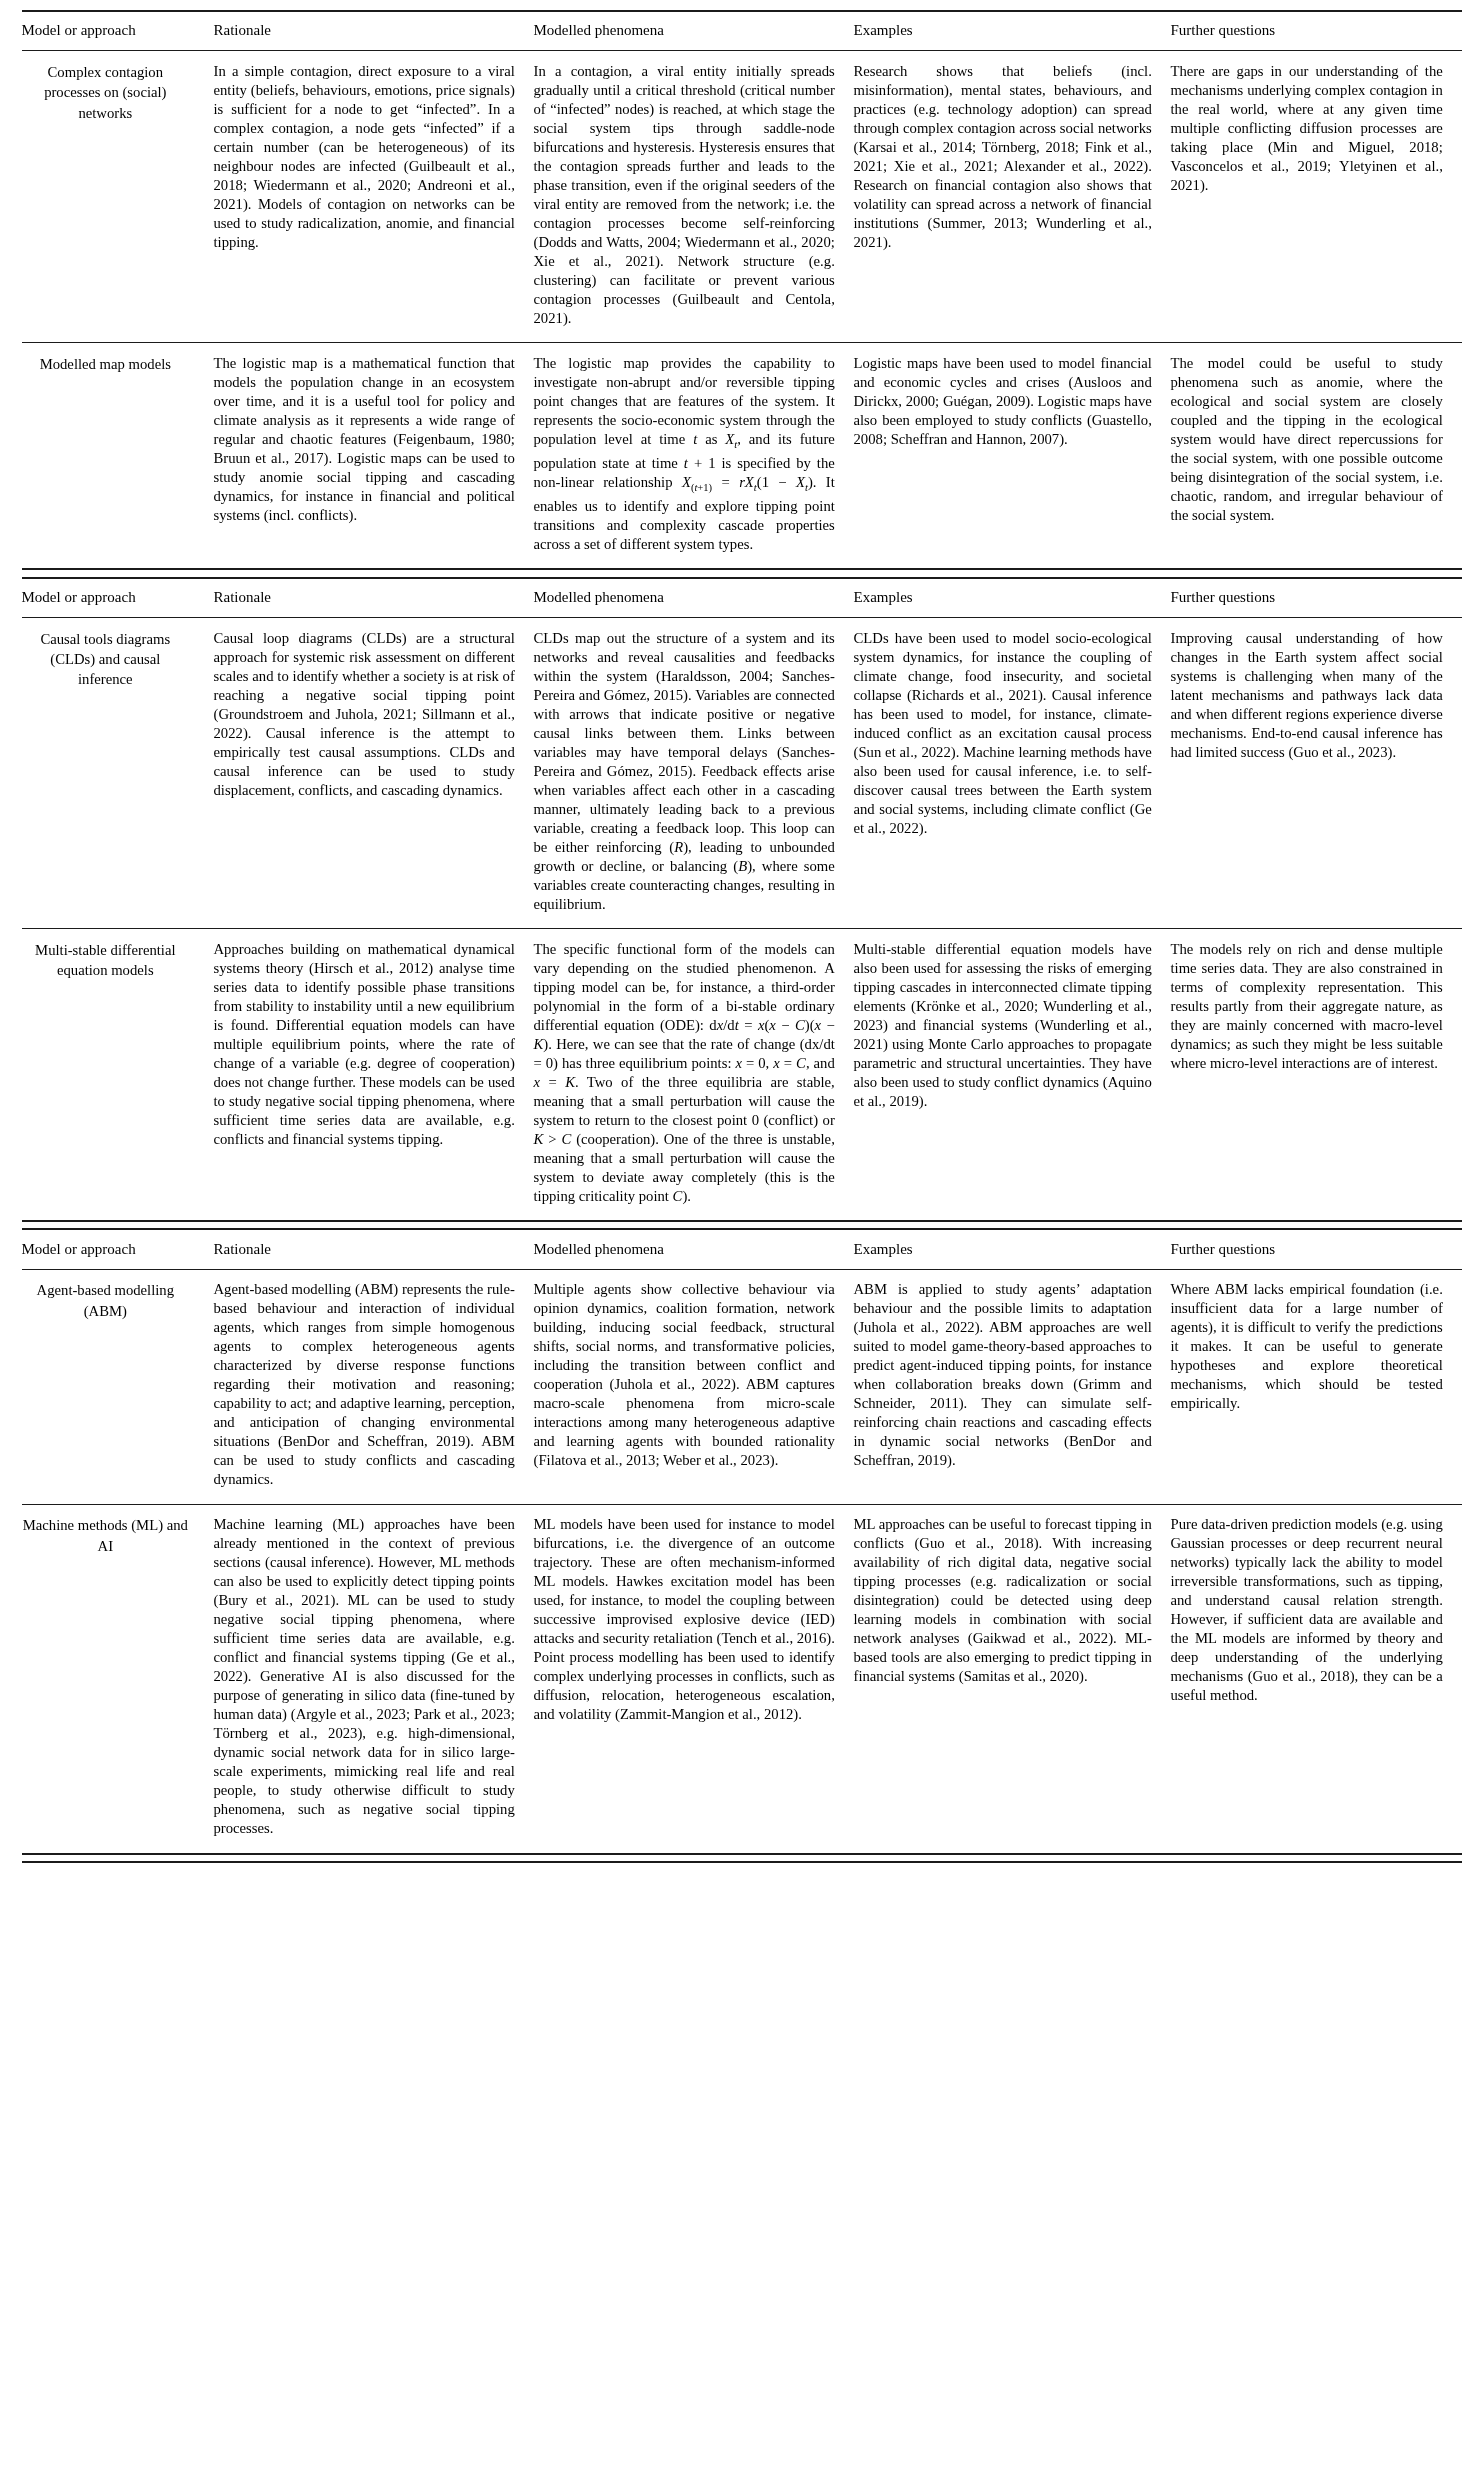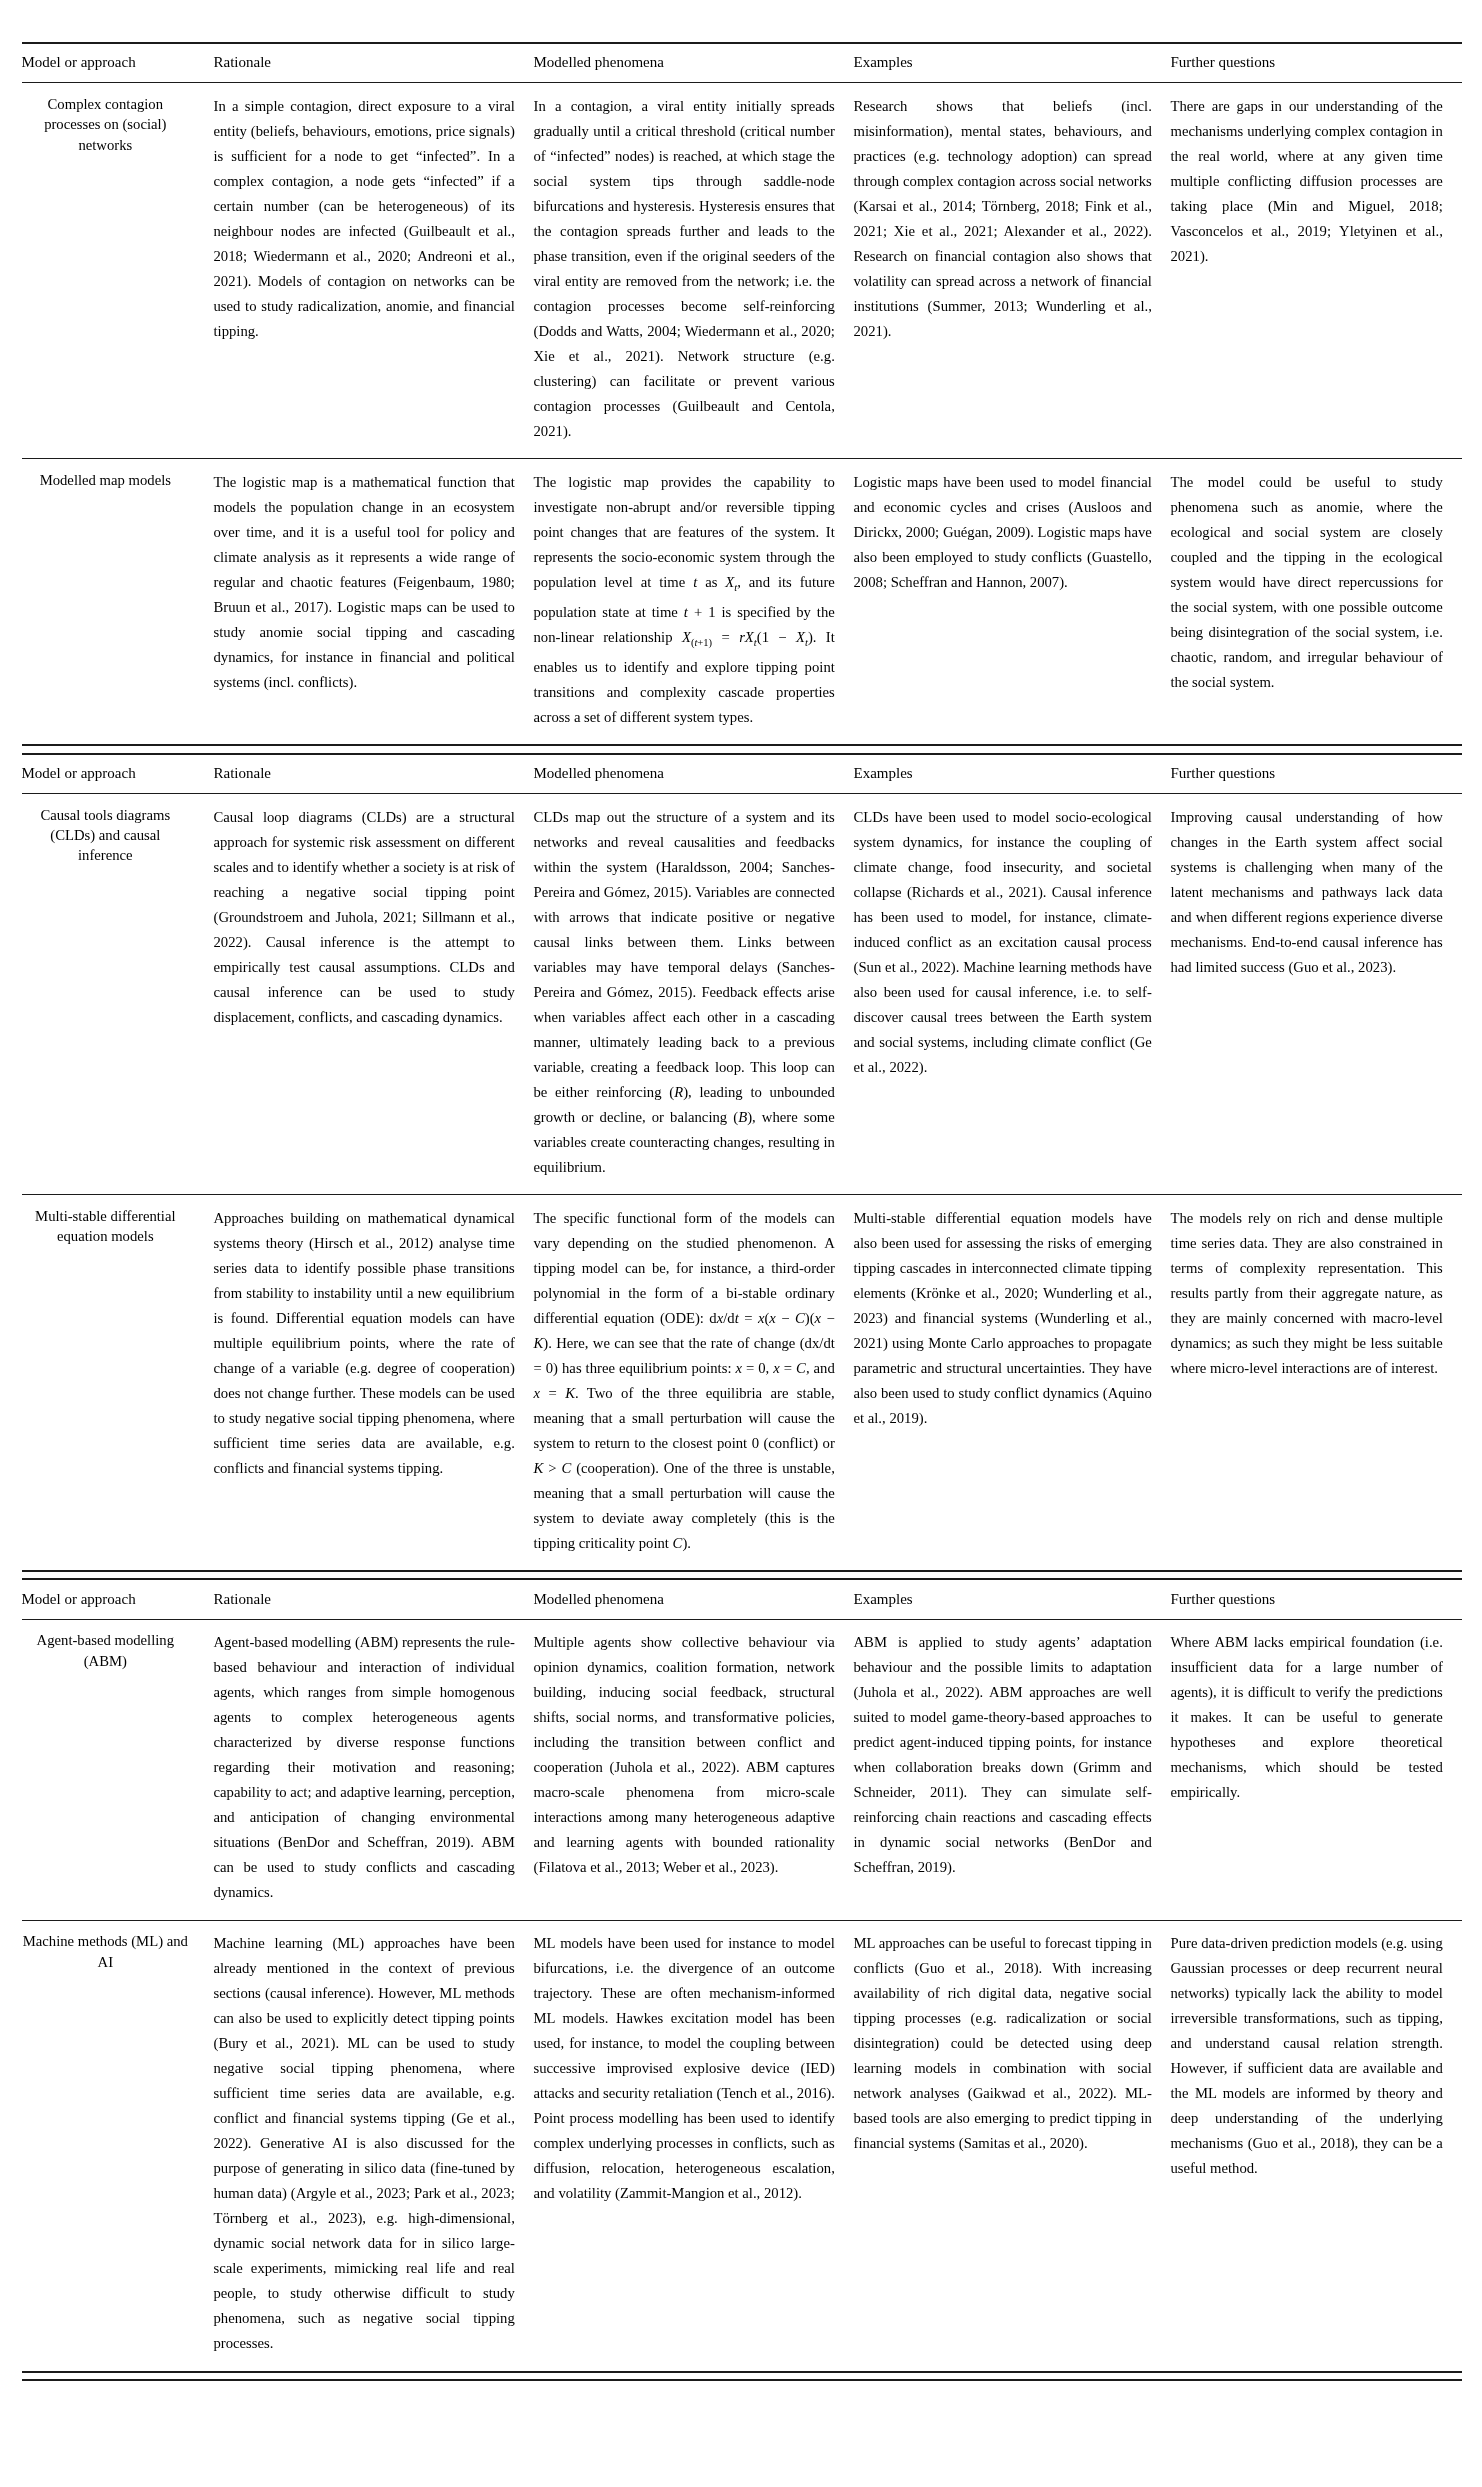--- a/index.html
+++ b/index.html
@@ -10,21 +10,20 @@
   }
   body {
     width: 1483px;
     min-height: 2487px;
     font-family: "Liberation Serif", "DejaVu Serif", serif;
   }
   .page {
     box-sizing: border-box;
     width: 1237px;
     padding: 10px 21.5px 4.3px 21.5px;
-    margin-top: 32px;
   }
   table.grid {
     width: 1440px;
     border-collapse: collapse;
     table-layout: fixed;
     border-top: 2.2px solid #1b1b1b;
     border-bottom: 2.2px solid #1b1b1b;
     margin-bottom: 6.5px;
   }
   col.c-model    { width: 192px; }
@@ -37,21 +36,21 @@
     font-weight: normal;
     font-size: 15px;
     line-height: 1.3;
     padding: 9.3px 17px 9.3px 0;
     border-bottom: 1.4px solid #1b1b1b;
     vertical-align: middle;
   }
   td {
     vertical-align: top;
     font-size: 14.7px;
-    line-height: 25px;
+    line-height: 19px;
     text-align: justify;
     padding: 10.8px 18.7px 14.3px 0;
   }
   td.model-cell {
     text-align: center;
     padding-right: 24.4px;
     line-height: 20.4px;
   }
   tbody tr.data-row + tr.data-row td {
     border-top: 1.4px solid #1b1b1b;

